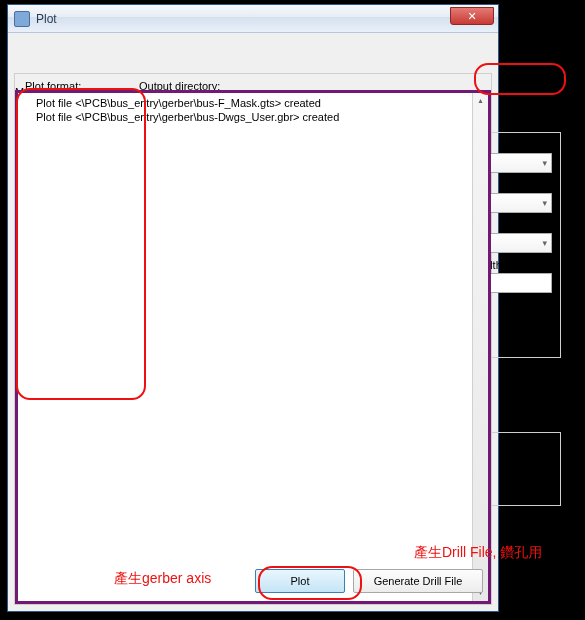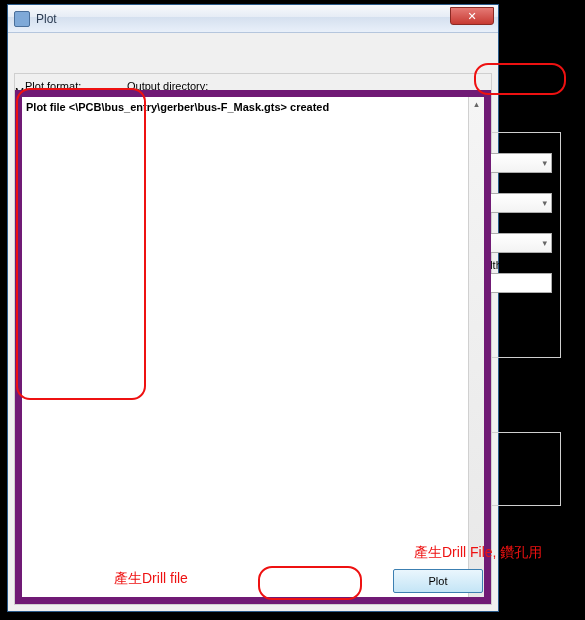--- a/index.html
+++ b/index.html
@@ -49,21 +49,21 @@
   .client {
     position: absolute;
     left: 6px; right: 6px; top: 34px; bottom: 6px;
     background: #f0f0f0;
     border: 1px solid #cfcfcf;
     margin-top: 34px;
   }
   .row1 { position: absolute; left: 8px; top: 6px; right: 8px; height: 44px; }
   .lbl { color: #000; }
   .plotfmt-lbl { position: absolute; left: 2px; top: 0; }
-  .outdir-lbl { position: absolute; left: 104px; top: 0; text-align: right; }
+  .outdir-lbl { position: absolute; left: 116px; top: 0; text-align: right; }
   .select, .input, .btn {
     font-family: inherit; font-size: 11px;
     border: 1px solid #adadad;
     background: #fff;
     padding: 2px 4px;
   }
   .select { height: 21px; }
   .input { height: 21px; }
   .btn {
     background: linear-gradient(to bottom,#fdfdfd,#ececec);
@@ -132,23 +132,23 @@
   .smask2{position:absolute; left:8px; top:40px;}
   .smask2v{position:absolute; left:150px; top:40px;}
 
   .gopts { left:140px; top:358px; width:406px; height:74px; }
   .gopts .opt-row{height:18px;}
 
   .messages { left:8px; top:438px; right:8px; height: 96px; }
   .msg-lbl { position:absolute; left:0; top:12px; }
   .msg-box {
     position:absolute; left:0; top:16px; right:0; bottom:0;
-    background:#fff; border:7px solid #701a75;
-    padding:3px 4px; overflow:hidden;
-    font-size:11px; line-height:14px;font-weight:bold;
+    background:#fff; border:3px solid #701a75;
+    padding:3px 18px; overflow:hidden;
+    font-size:11px; line-height:14px;
   }
   .msg-box .sbar{position:absolute; right:0; top:0; bottom:0; width:16px; background:linear-gradient(#f5f5f5,#e8e8e8); border-left:1px solid #d0d0d0;}
   .sbar::before{content:"▴"; display:block; text-align:center; font-size:8px; color:#666; margin-top:1px;}
   .sbar::after{content:"▾"; display:block; text-align:center; font-size:8px; color:#666; position:absolute; bottom:1px; width:100%;}
 
   .footer { position:absolute; left:8px; right:8px; bottom:8px; height:30px; display:flex; justify-content:flex-end; gap:8px; align-items:center;}
   .footer .btn{height:24px; padding:0 16px;}
   .btn.primary{background:linear-gradient(#eaf6fd,#c4e5f6); border-color:#3c7fb1;}
 
   
@@ -331,29 +331,31 @@
             <span>Use auxiliary axis as origin</span>
           </div>
         </div>
     </div>
 
     <div class="messages">
       <span class="msg-lbl">Messages:</span>
       <div class="msg-box">
         <div id="msglines">
             <div>Plot file &lt;\PCB\bus_entry\gerber\bus-F_Mask.gts&gt; created</div>
+            <div>Plot file &lt;\PCB\bus_entry\gerber\bus-Dwgs_User.gbr&gt; created</div>
           </div>
         <div class="sbar"></div>
       </div>
     </div>
 
     <div class="footer">
       <button class="btn primary" style="width:90px">Plot</button>
+      <button class="btn" style="width:130px">Generate Drill File</button>
     </div>
 
   </div>
 </div>
 
 <div class="anno" style="left:16px; top:88px; width:130px; height:312px;"></div>
 <div class="anno" style="left:474px; top:63px; width:92px; height:32px;"></div>
 <div class="anno" style="left:258px; top:566px; width:104px; height:34px;"></div>
-<div class="anno-text" style="left:114px; top:570px;">產生Drill file</div>
+<div class="anno-text" style="left:114px; top:570px;">產生gerber axis</div>
 <div class="anno-text" style="left:414px; top:544px;text-align:right;">產生Drill File, 鑽孔用</div>
 
 </body></html>

